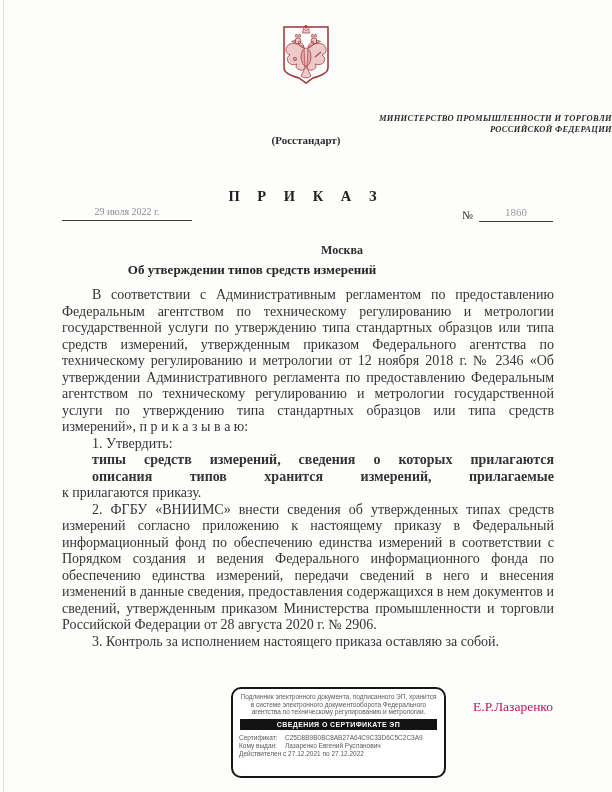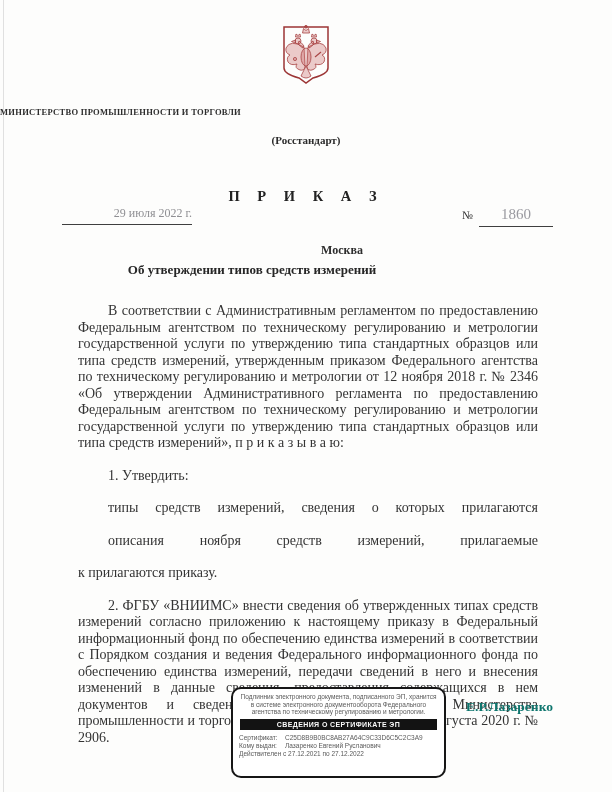--- a/index.html
+++ b/index.html
@@ -5,48 +5,48 @@
   html,body { margin:0; padding:0; background:#e9e9e9; }
   .page {
     position:relative; width:612px; height:792px; margin:0 auto;
     background:#fdfdfc; overflow:hidden;
     font-family:"Liberation Serif", serif; color:#333;
   }
   .scan-edge { position:absolute; left:3px; top:0; width:1px; height:792px; background:#e0e0e0; }
 
   .crest { position:absolute; left:280px; top:24px; }
 
-  .ministry { position:absolute; left:0; top:107px; width:612px; text-align:left;
-    font-weight:bold; font-size:8.5px; line-height:10.5px; letter-spacing:.3px; color:#2d2d2d; }
+  .ministry { position:absolute; left:0; top:113px; width:612px; text-align:right;
+    font-weight:bold; font-size:8.5px; line-height:10.5px; letter-spacing:.3px; color:#2d2d2d;font-style:italic; }
   .agency  { position:absolute; left:0; top:133px; width:612px; text-align:center;
     font-weight:bold; font-size:11.5px; line-height:14px; color:#2b2b2b; }
   .agency .sub { font-size:11px; }
   .doc-type { position:absolute; left:0; top:188px; width:612px; text-align:center;
     font-weight:bold; font-size:14.5px; letter-spacing:7px; color:#222; }
 
-  .date-block { position:absolute; left:62px; top:206px; width:130px; text-align:right;
-    font-size:12px; color:#8f8f93; padding-bottom:3px; border-bottom:1.3px solid #3f3f3f; }
+  .date-block { position:absolute; left:62px; top:206px; width:130px; text-align:center;
+    font-size:10px; color:#8f8f93; padding-bottom:3px; border-bottom:1.3px solid #3f3f3f; }
   .num-sign  { position:absolute; left:462px; top:209px; font-size:11.5px; color:#2e2e2e; }
   .num-block { position:absolute; left:479px; top:206px; width:74px; text-align:center;
-    font-size:15px; color:#9a9aa0; padding-bottom:3px; border-bottom:1.3px solid #3f3f3f; }
+    font-size:11px; color:#9a9aa0; padding-bottom:3px; border-bottom:1.3px solid #3f3f3f; }
 
   .city      { position:absolute; left:0; top:243px; width:612px; text-align:center;
     font-weight:bold; font-size:12px; color:#2d2d2d;margin-left:36px; }
   .doc-title { position:absolute; left:0; top:262px; width:504px; text-align:center;
     font-weight:bold; font-size:13px; color:#262626; }
 
   .body-text { position:absolute; left:62px; top:287px; width:492px;
     font-size:14px; line-height:16.5px; text-align:justify; color:#343434; }
-  .body-text p { margin:16px; }
+  .body-text p { margin:0; }
   .ind   { text-indent:30px; }
-  .jline { text-align:justify; text-align-last:justify; }
+  .jline { text-align:justify; text-align-last:justify;font-weight:bold; }
   .cline { text-align:left; }
 
   .sig-position { position:absolute; left:62px;  top:699px; font-size:13.5px; color:#343434; }
-  .sig-name     { position:absolute; right:59px; top:699px; font-size:13.5px; color:#0f766e;font-weight:bold; }
+  .sig-name     { position:absolute; right:59px; top:699px; font-size:13.5px; color:#be185d; }
 
   .stamp { position:absolute; left:231px; top:687px; width:215px; height:91px;
     box-sizing:border-box; border:2.5px solid #161616; border-radius:10px;
     background:#fff; padding:4px 6px 3px 6px;
     font-family:"Liberation Sans", sans-serif; color:#5a5a5a; }
   .stamp-note { font-size:6.5px; line-height:7.5px; text-align:center; }
   .stamp-bar  { margin:3px 1px 4px 1px; background:#131313; color:#fafafa;
     font-size:7px; font-weight:bold; letter-spacing:.4px; text-align:center;
     padding:2px 0 2.5px 0; }
   .stamp-fields { font-size:6.5px; line-height:8px; text-align:left; margin-top:3px; }
@@ -76,42 +76,44 @@
       <polygon points="45,18 59,18 57,9 52,13 47,9"></polygon>
       <rect x="51" y="3" width="2" height="5"></rect>
       <rect x="49" y="4.5" width="6" height="1.6"></rect>
       <circle cx="30" cy="70" r="3.2"></circle>
       <path d="M70 66 L82 56" stroke-width="2.2"></path>
     </g>
   </svg>
 
   <div class="ministry">
     <div>МИНИСТЕРСТВО ПРОМЫШЛЕННОСТИ И ТОРГОВЛИ</div>
+    <div>РОССИЙСКОЙ ФЕДЕРАЦИИ</div>
   </div>
 
   <div class="agency">
     <div class="sub">(Росстандарт)</div>
   </div>
 
   <div class="doc-type">П Р И К А З</div>
 
   <div class="date-block">29 июля 2022 г.</div>
   <div class="num-sign">№</div>
   <div class="num-block">1860</div>
 
   <div class="city">Москва</div>
   <div class="doc-title">Об утверждении типов средств измерений</div>
 
   <div class="body-text">
     <p class="ind">В соответствии с Административным регламентом по предоставлению Федеральным агентством по техническому регулированию и метрологии государственной услуги по утверждению типа стандартных образцов или типа средств измерений, утвержденным приказом Федерального агентства по техническому регулированию и метрологии от 12 ноября 2018 г. № 2346 «Об утверждении Административного регламента по предоставлению Федеральным агентством по техническому регулированию и метрологии государственной услуги по утверждению типа стандартных образцов или типа средств измерений», п р и к а з ы в а ю:</p>
     <p class="ind">1. Утвердить:</p>
     <p class="ind jline">типы средств измерений, сведения о которых прилагаются</p>
-    <p class="ind jline">описания ноября средств измерений, прилагаемые</p>
+    <p class="ind jline">описания типов хранится измерений, прилагаемые</p>
     <p class="cline">к прилагаются приказу.</p>
     <p class="ind">2. ФГБУ «ВНИИМС» внести сведения об утвержденных типах средств измерений согласно приложению к настоящему приказу в Федеральный информационный фонд по обеспечению единства измерений в соответствии с Порядком создания и ведения Федерального информационного фонда по обеспечению единства измерений, передачи сведений в него и внесения изменений в данные сведения, предоставления содержащихся в нем документов и сведений, утвержденным приказом Министерства промышленности и торговли Российской Федерации от 28 августа 2020 г. № 2906.</p>
+    <p class="ind">3. Контроль за исполнением настоящего приказа оставляю за собой.</p>
   </div>
 
   <div class="sig-name">Е.Р.Лазаренко</div>
 
   <div class="stamp">
     <div class="stamp-note">Подлинник электронного документа, подписанного ЭП, хранится в системе электронного документооборота Федерального агентства по техническому регулированию и метрологии.</div>
     <div class="stamp-bar">СВЕДЕНИЯ О СЕРТИФИКАТЕ ЭП</div>
     <div class="stamp-fields">
       <div><span class="lbl">Сертификат:</span><span>C25D8B9B0BC8AB27A64C9C33D6C5C2C3A9</span></div>
       <div><span class="lbl">Кому выдан:</span><span>Лазаренко Евгений Русланович</span></div>

